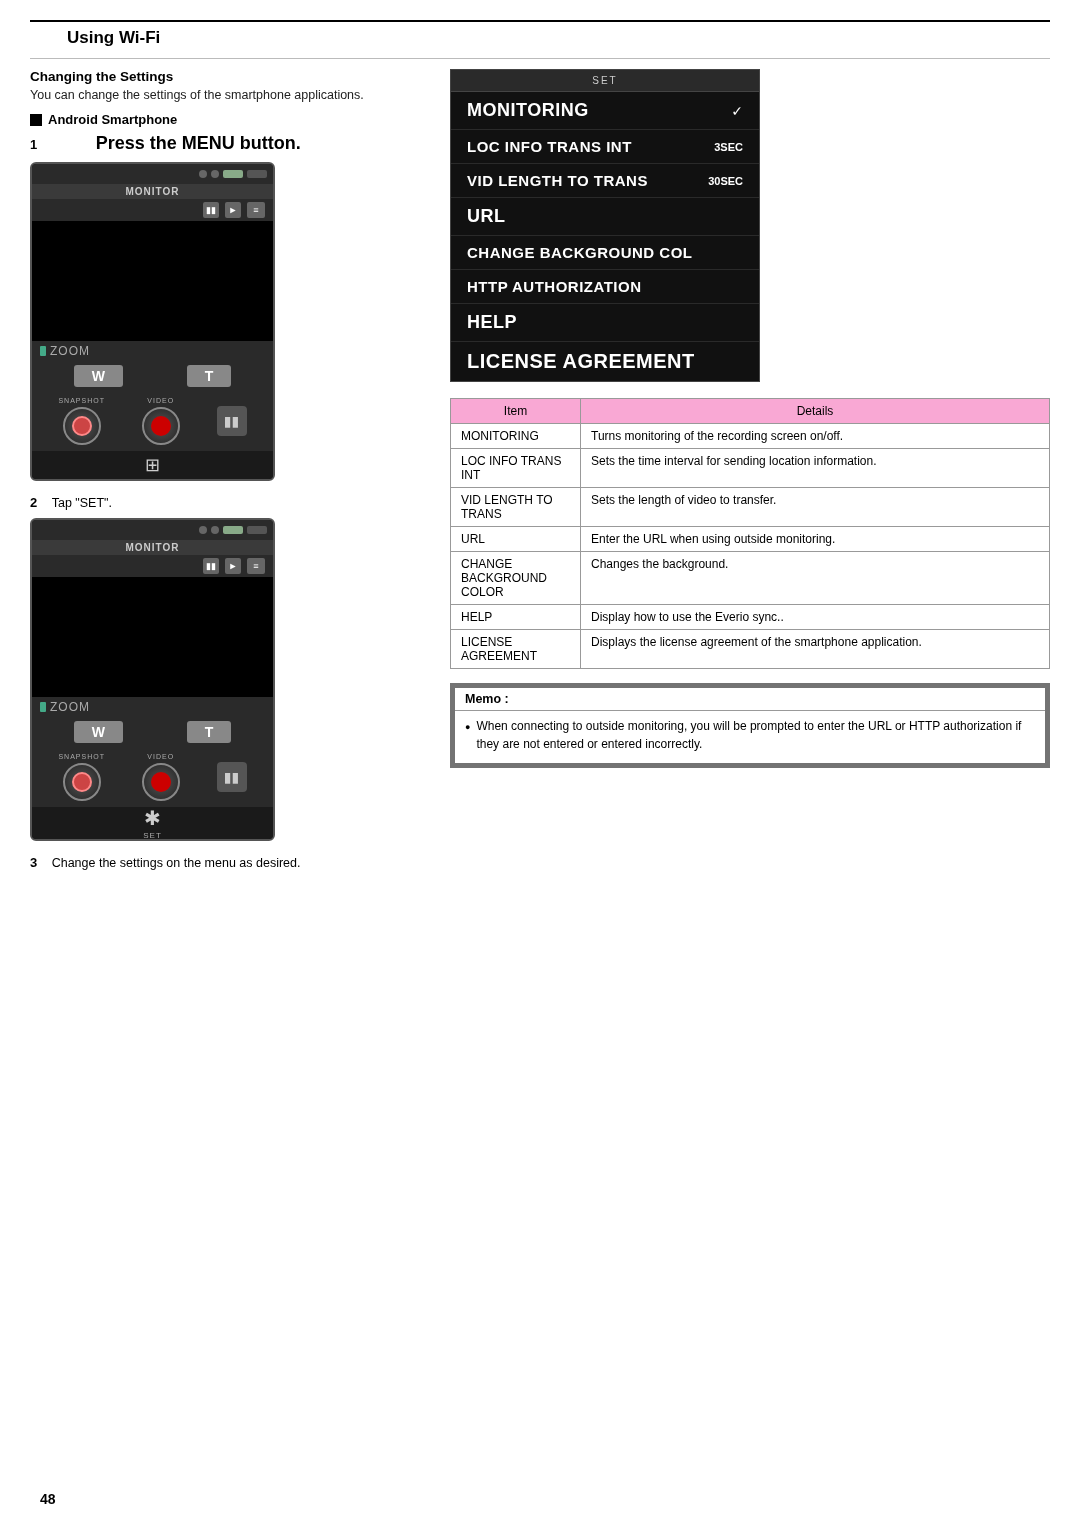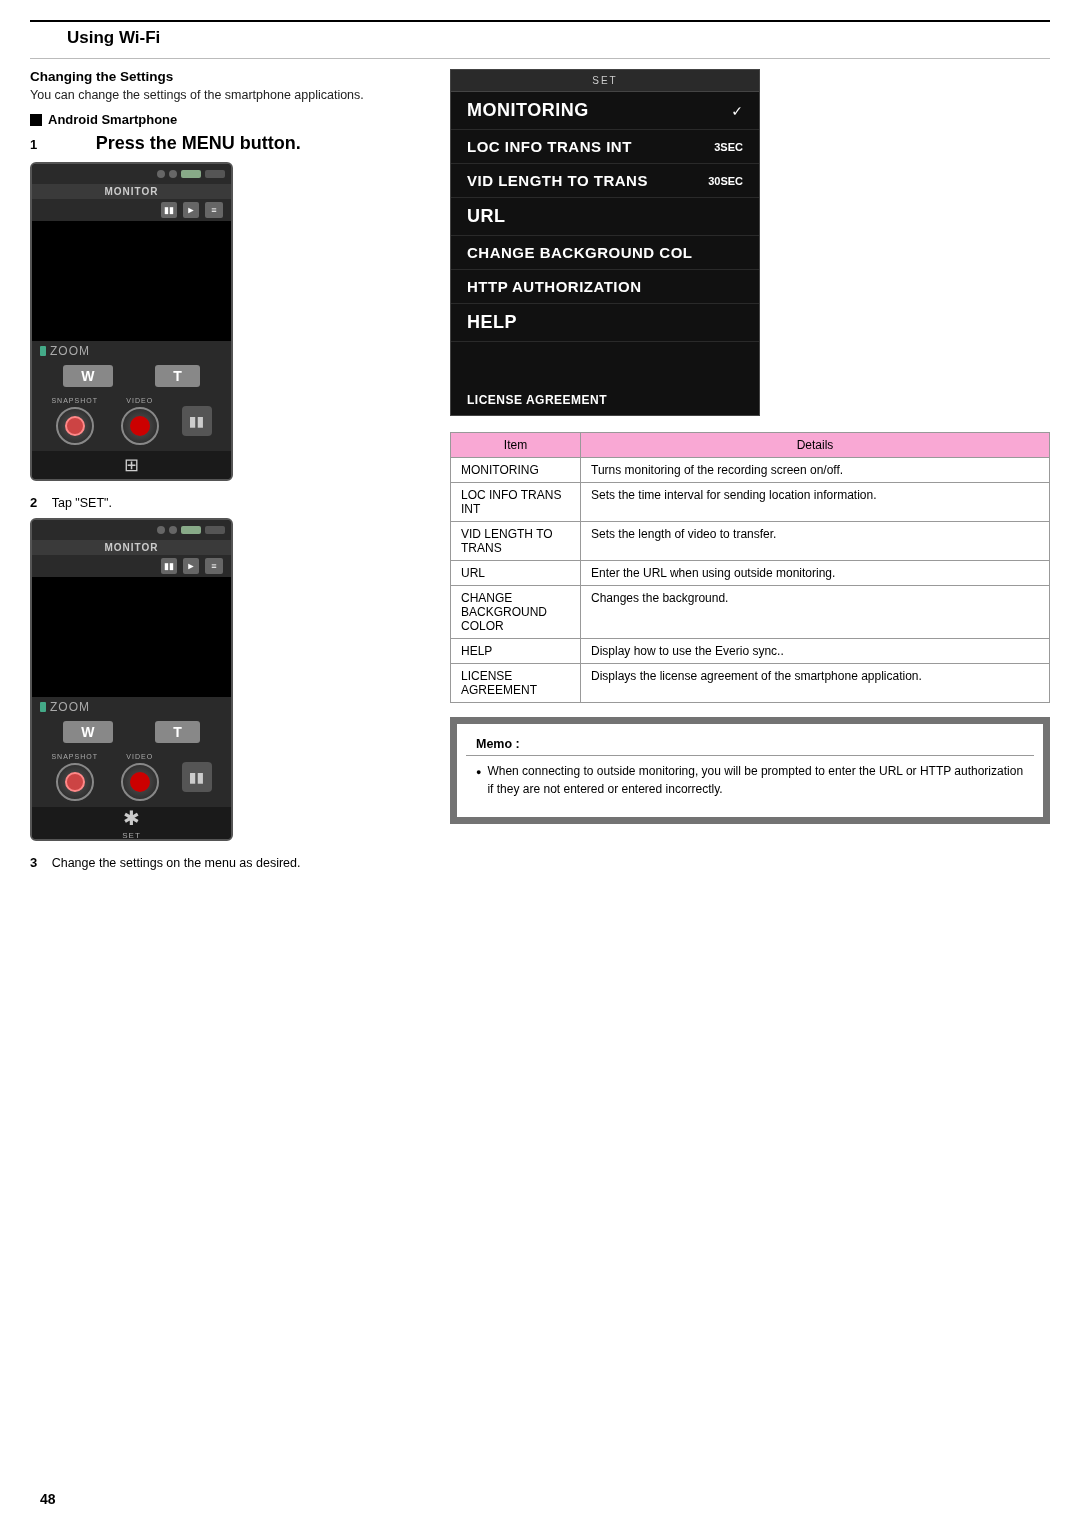--- a/index.html
+++ b/index.html
@@ -81,21 +81,21 @@
     }
 
     .step-label {
       font-size: 13px;
       font-weight: bold;
       margin-bottom: 6px;
     }
 
     
     .phone-mock {
-      width: 203px;
+      width: 245px;
       border: 2px solid #555;
       border-radius: 6px;
       background: #1a1a1a;
       margin: 8px 0 14px 0;
       overflow: hidden;
     }
 
     .phone-top-bar {
       background: #2a2a2a;
       height: 20px;
@@ -318,23 +318,23 @@
       border: 1px solid #999;
       padding: 5px 10px;
       vertical-align: top;
     }
     .info-table tr:first-child th {
       text-align: center;
     }
 
     
     .memo-box {
-      border: 7px solid #737373;
+      border: 5px solid #737373;
       margin-top: 14px;
-      padding: 9px;
+      padding: 0;
     }
     .memo-header {
       font-size: 12.5px;
       font-weight: bold;
       padding: 4px 10px;
       border-bottom: 1px solid #999;
     }
     .memo-content {
       padding: 6px 10px;
       font-size: 12px;
@@ -523,21 +523,21 @@
         <div class="menu-item">
           <span class="menu-item-text" style="font-size:15px;">CHANGE BACKGROUND COL</span>
         </div>
         <div class="menu-item">
           <span class="menu-item-text" style="font-size:15px;">HTTP AUTHORIZATION</span>
         </div>
         <div class="menu-item">
           <span class="menu-item-text">HELP</span>
         </div>
         <div class="menu-item menu-item-last">
-          <span class="menu-item-text" style="font-size:12px;margin-top:43px;">LICENSE AGREEMENT</span>
+          <span class="menu-item-text" style="font-size:20px;">LICENSE AGREEMENT</span>
         </div>
       </div>
 
       <table class="info-table">
         <thead>
           <tr>
             <th style="width:130px;">Item</th>
             <th>Details</th>
           </tr>
         </thead>

